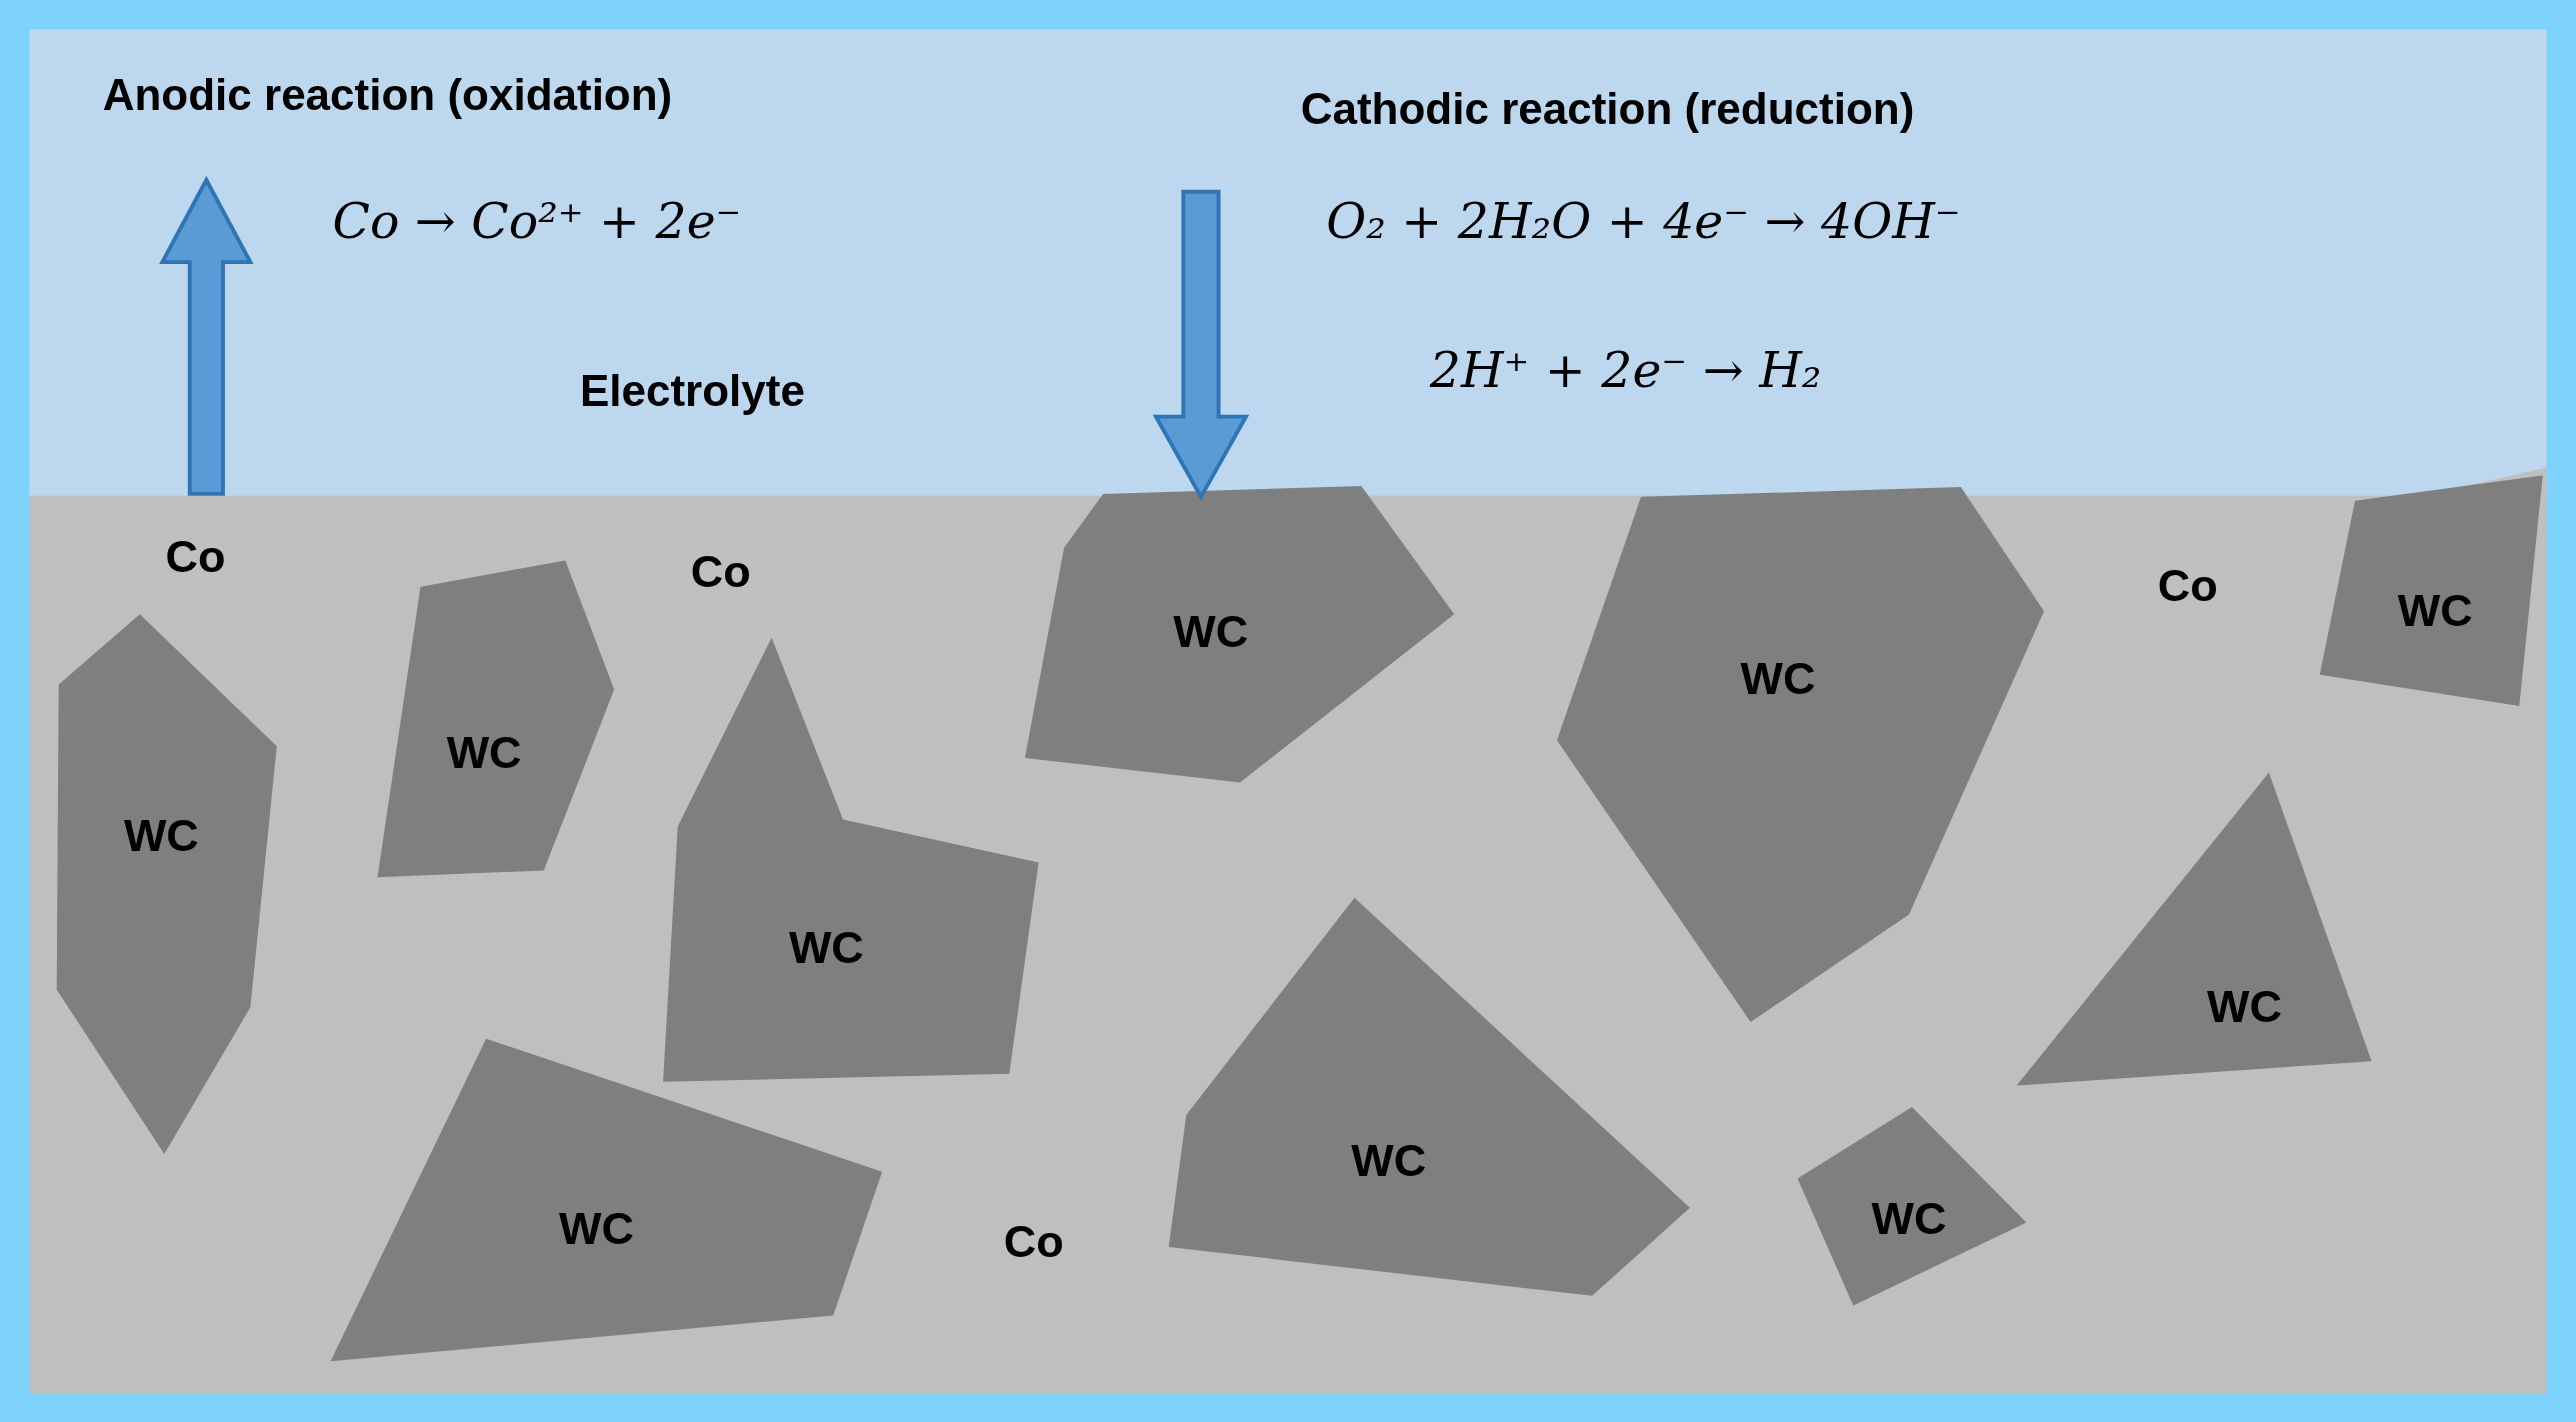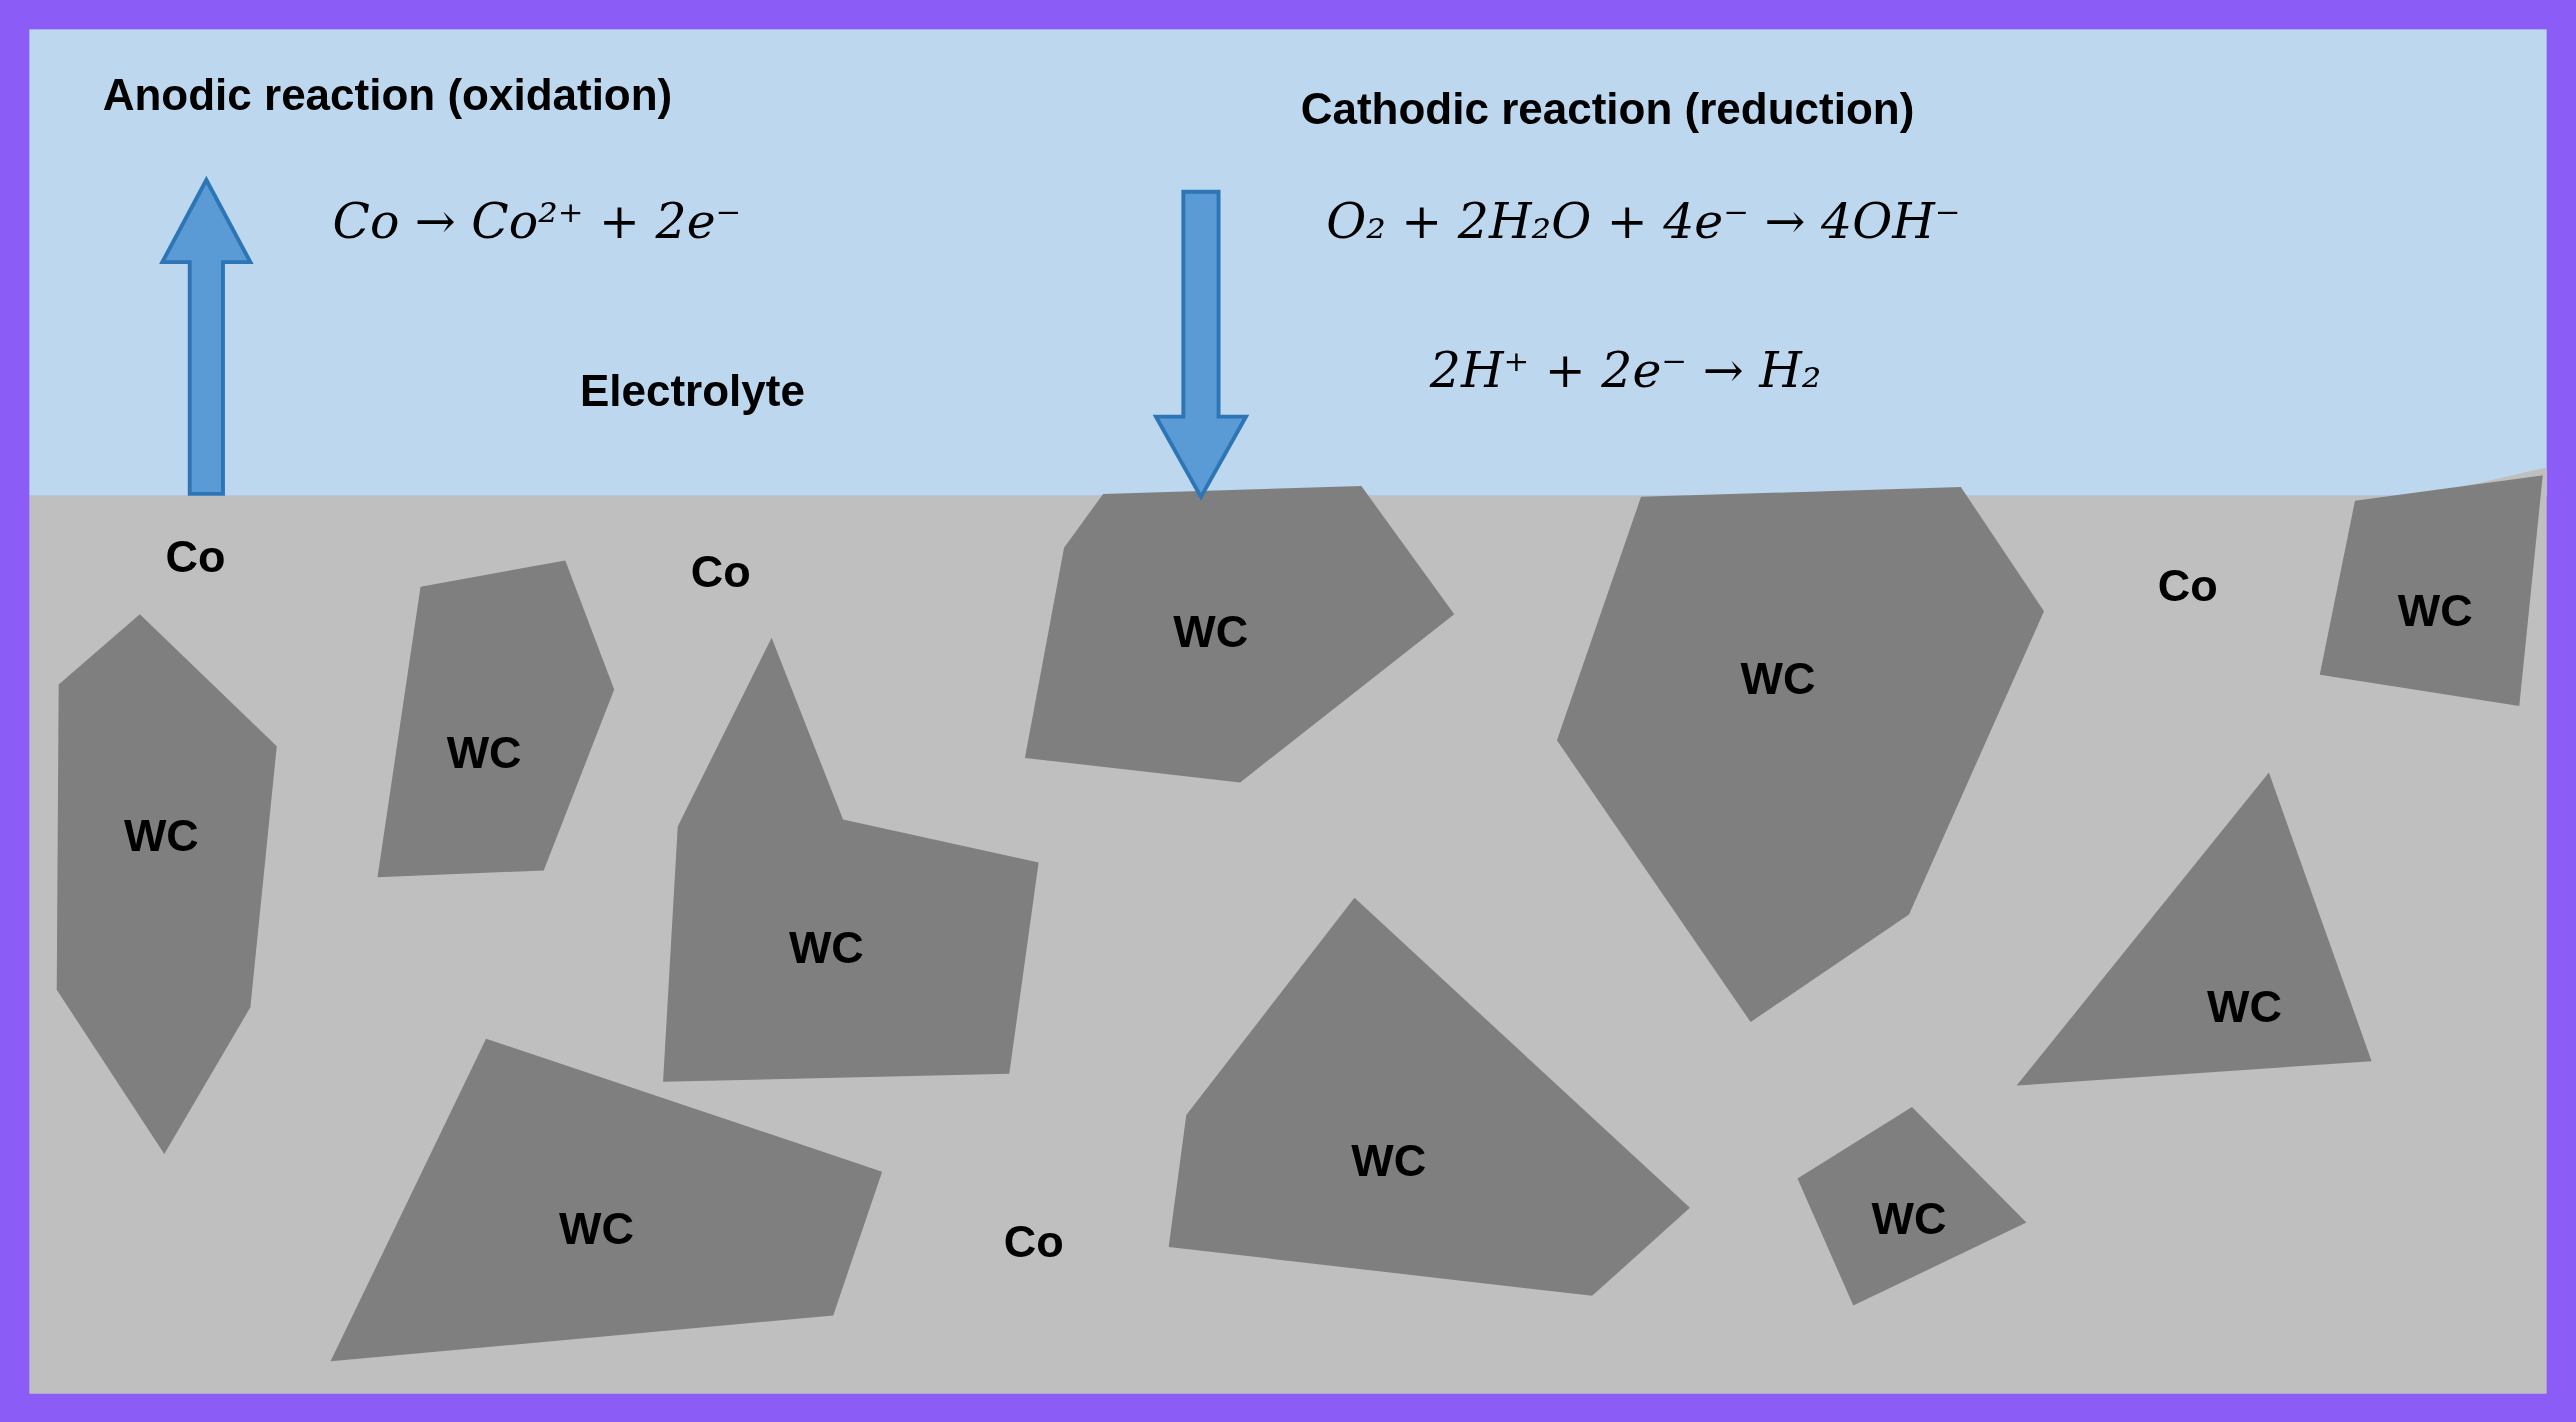--- a/index.html
+++ b/index.html
@@ -4,21 +4,21 @@
 <style>
   html, body {
     margin: 0;
     padding: 0;
     background: #ffffff;
   }
   .figure {
     position: relative;
     width: 2576px;
     height: 1423px;
-    background: #8b5cf6;
+    background: #7dd3fc;
     overflow: hidden;
   }
   svg { display: block; }
   text { fill: #000000; }
   .heading {
     font-family: "Liberation Sans", sans-serif;
     font-weight: bold;
     font-size: 45px;
   }
   .equation {

